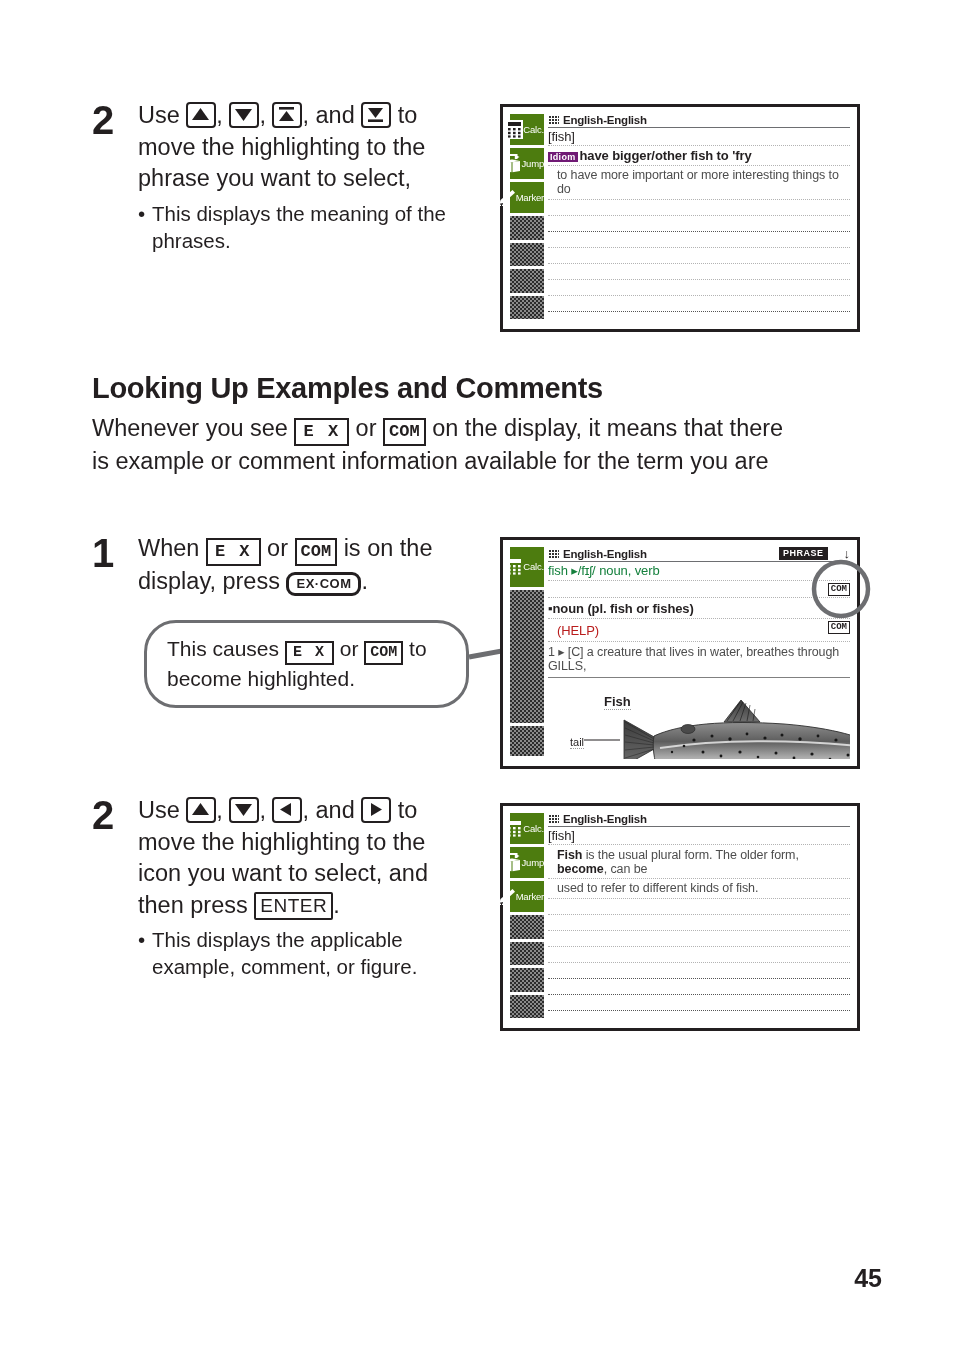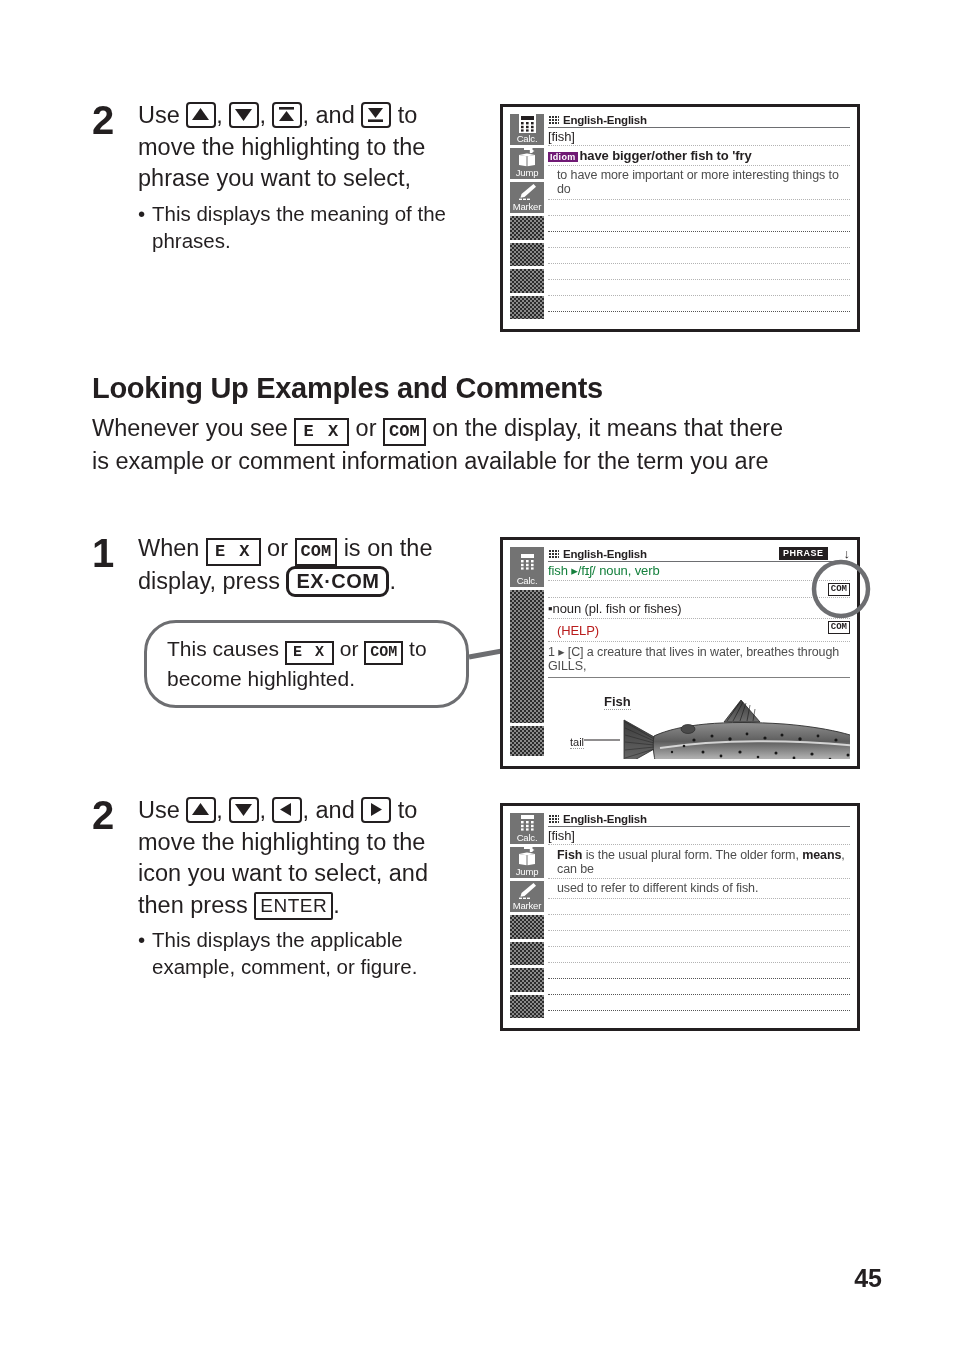--- a/index.html
+++ b/index.html
@@ -31,21 +31,21 @@
   
   .key {
     display:inline-block; border:2px solid #231f20; border-radius:3px;
     padding:0 5px; line-height:1; vertical-align: 1px;
     font-size:19px; font-weight:bold; letter-spacing:0.5px;
     background:#fff;
   }
   .key-enter { font-size:19px; font-weight:normal; padding:2px 4px 3px; border-width:2px; border-radius:2px;}
   .key-excom {
     border-radius:9px; border-width:3px; padding:2px 7px 3px;
-    font-size:20px; font-weight:bold;
+    font-size:13px; font-weight:bold;
   }
   .key-arrow {
     width: 30px; height: 26px; padding:0; position:relative; vertical-align:-5px;
     border-radius:4px; border-width:2.5px;
   }
   .key-arrow svg { position:absolute; left:0; top:0; }
 
   
   .icon-ex, .icon-com {
     display:inline-block; border:2px solid #231f20; background:#fff;
@@ -72,22 +72,22 @@
   .lcd {
     position:absolute; border:3px solid #231f20; background:#ffffff;
     padding:7px;
   }
   .lcd-inner { position:relative; width:100%; height:100%; display:flex; background:#fff; }
 
   .lcd-side {
     width: 34px; flex:none; display:flex; flex-direction:column; gap:0px;
   }
   .side-btn {
-    height: 50px; background:#737373; color:#fff;
-    display:flex; flex-direction:column; align-items:center; justify-content:flex-end;
+    height: 50px; background:#4d7c0f; color:#fff;
+    display:flex; flex-direction:row; align-items:center; justify-content:flex-end;
     font-size:9.5px; letter-spacing:-0.2px; padding-bottom:1px; margin-bottom:3px;
     font-family:"Liberation Sans", sans-serif;
   }
   .side-btn .glyph { flex:1; display:flex; align-items:center; justify-content:center; }
   .side-blank {
     height: 38px; margin-bottom:3px;
     background-color:#8a8a8a;
     background-image:
       linear-gradient(45deg, #2b2b2b 25%, transparent 25%, transparent 75%, #2b2b2b 75%),
       linear-gradient(45deg, #2b2b2b 25%, transparent 25%, transparent 75%, #2b2b2b 75%);
@@ -309,21 +309,21 @@
           <span style="flex:1"></span>
           <span class="badge-inv">PHRASE</span>
           <span class="scroll-arrow" style="margin-left:12px;">↓</span>
         </div>
         <div class="lcd-text" style="margin-top:1px; color:#15803d; font-size:13px;">fish ▸/fɪʃ/ noun, verb</div>
         <div class="rule" style="margin-top:2px;"></div>
         <div style="position:relative; height:16px;">
           <span class="tagbox" style="position:absolute; right:0px; top:2px;">COM</span>
         </div>
         <div class="rule" style="margin-top:0px;"></div>
-        <div class="lcd-text" style="margin-top:3px; color:#231f20; font-weight:normal; font-size:13px;">▪noun (pl. fish or fishes)</div>
+        <div class="lcd-text" style="margin-top:3px; color:#231f20; font-weight:bold; font-size:13px;">▪noun (pl. fish or fishes)</div>
         <div class="rule" style="margin-top:2px;"></div>
         <div style="position:relative; margin-top:2px;">
           <span class="lcd-text" style="color:#b91c1c; font-size:13px; padding-left:9px;">(HELP)</span>
           <span class="tagbox" style="position:absolute; right:0px; top:0px;">COM</span>
         </div>
         <div class="rule" style="margin-top:2px;"></div>
         <div class="lcd-text" style="margin-top:2px;">1 ▸ [C] a creature that lives in water, breathes through GILLS,</div>
         <div style="border-bottom:1.5px solid #808080; margin-top:4px;"></div>
 
         <div style="position:relative; height:92px; overflow:hidden;">
@@ -475,21 +475,21 @@
         <div class="side-blank"></div>
       </div>
       <div class="lcd-main">
         <div class="lcd-titlebar">
           <span class="dict-grid"></span>
           <span class="dict-name">English-English</span>
         </div>
         <div class="lcd-text" style="margin-top:1px; font-size:13px; color:#231f20;">[fish]</div>
         <div class="rule" style="margin-top:1px;"></div>
         <div class="lcd-text" style="margin-top:3px; padding-left:9px;">
-          <b>Fish</b><span> is the usual plural form. The older form, </span><b>means</b><span>, can be</span>
+          <b>Fish</b><span> is the usual plural form. The older form, </span><b>become</b><span>, can be</span>
         </div>
         <div class="rule" style="margin-top:2px;"></div>
         <div class="lcd-text" style="margin-top:2px; padding-left:9px;">used to refer to different kinds of fish.</div>
         <div class="rule" style="margin-top:3px;"></div>
         <div class="rule" style="margin-top:15px;"></div>
         <div class="rule" style="margin-top:15px;"></div>
         <div class="rule" style="margin-top:15px;"></div>
         <div class="rule" style="margin-top:15px;"></div>
         <div class="rule rule-dark" style="margin-top:15px;"></div>
         <div class="rule rule-dark" style="margin-top:15px;"></div>

